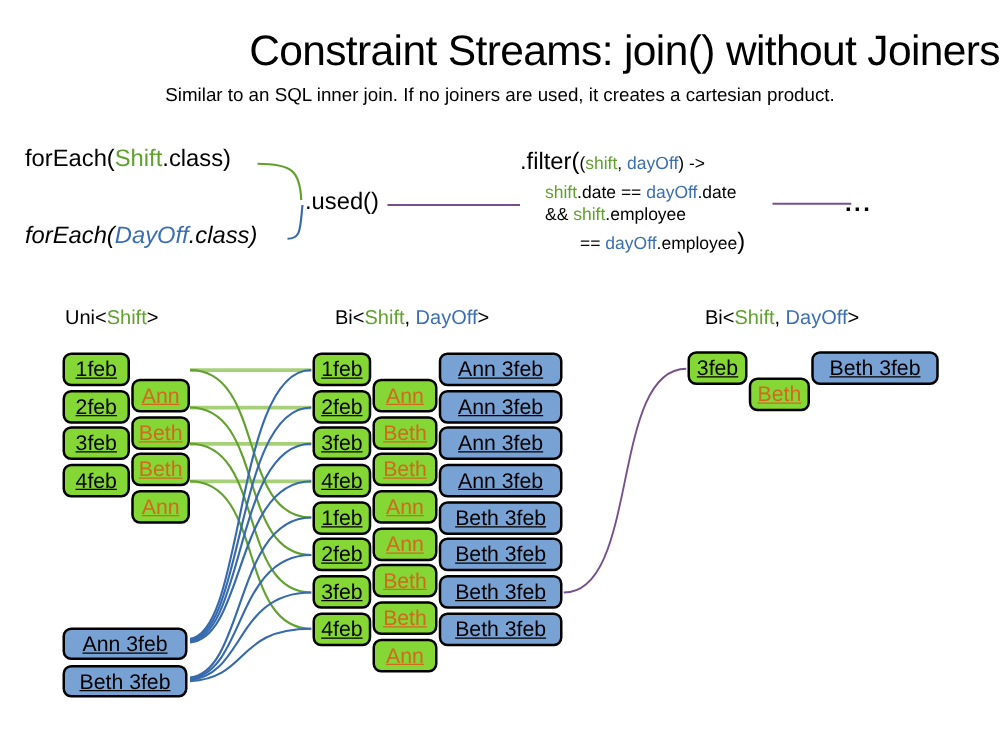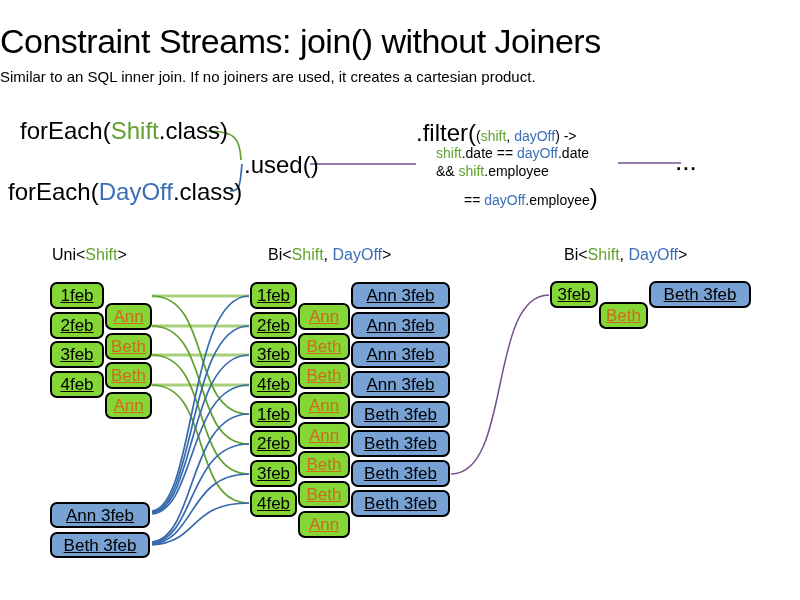--- a/index.html
+++ b/index.html
@@ -4,23 +4,23 @@
 <style>
   :root{
     --green:#61a12e; --blue:#3b6eb5; --purple:#75508f;
     --boxGreen:#84d734; --boxBlue:#78a2d4; --orange:#d2691e;
     --red:#b22222; --paleGreen:#a8d07b; --ink:#000000;
   }
   html,body{margin:0;padding:0;background:#fff;}
   .stage{position:relative;width:800px;height:600px;background:#fff;overflow:hidden;
          font-family:"Liberation Sans",sans-serif;color:var(--ink);}
   .abs{position:absolute;white-space:nowrap;}
-  .title{top:22px;left:0;width:800px;text-align:left;font-size:34px;letter-spacing:-.5px;}
-  .subtitle{top:68px;left:0;width:800px;text-align:left;font-size:15px;}
-  .code-lg{font-size:24px;}
+  .title{top:22px;left:0;width:800px;text-align:right;font-size:34px;letter-spacing:-.5px;}
+  .subtitle{top:68px;left:0;width:800px;text-align:center;font-size:15px;}
+  .code-lg{font-size:19px;}
   .code-sm{font-size:14px;}
   .t-green{color:var(--green);}
   .t-blue{color:var(--blue);}
   .codeline{line-height:1.1;}
   .lbl{font-size:16px;}
   svg.wires{position:absolute;left:0;top:0;z-index:0;pointer-events:none;}
   .row{position:absolute;display:flex;gap:1px;z-index:1;}
   .cell{box-sizing:border-box;height:27px;border:2px solid #000;border-radius:7px;
         display:flex;align-items:center;justify-content:center;
         font-size:17px;background:var(--boxGreen);line-height:1;text-decoration:underline;}
@@ -70,21 +70,21 @@
     <path class="st-b" d="M152 545 C200 542 188 503 249 503"></path>
 
     <path class="st-p" d="M451 474 C512 474 488 295 549 295"></path>
   </svg>
 
   <div class="abs title">Constraint Streams: join() without Joiners</div>
   <div class="abs subtitle">Similar to an SQL inner join. If no joiners are used, it creates a cartesian product.</div>
 
   <div class="abs codeline code-lg" style="left:20px;top:118px;"><span>forEach(</span><span class="t-green">Shift</span><span>.class)</span></div>
 
-  <div class="abs codeline code-lg" style="left:8px;top:179px;"><span>forEach(</span><span class="t-blue">DayOff</span><span>.class)</span></div>
+  <div class="abs codeline code-lg" style="left:20px;top:179px;font-style:italic;"><span>forEach(</span><span class="t-blue">DayOff</span><span>.class)</span></div>
 
   <div class="abs codeline code-lg" style="left:244px;top:152px;">.used()</div>
 
   <div class="abs codeline" style="left:416px;top:120px;text-align:center;"><span class="code-lg">.filter(</span><span class="code-sm">(</span><span class="code-sm t-green">shift</span><span class="code-sm">, </span><span class="code-sm t-blue">dayOff</span><span class="code-sm">) -&gt;</span></div>
 
   <div class="abs codeline code-sm" style="left:436px;top:146px;"><span class="t-green">shift</span><span>.date == </span><span class="t-blue">dayOff</span><span>.date</span></div>
 
   <div class="abs codeline code-sm" style="left:436px;top:164px;"><span>&amp;&amp; </span><span class="t-green">shift</span><span>.employee</span></div>
 
   <div class="abs codeline code-sm" style="left:464px;top:184px;"><span>== </span><span class="t-blue">dayOff</span><span>.employee</span><span class="code-lg">)</span></div>

